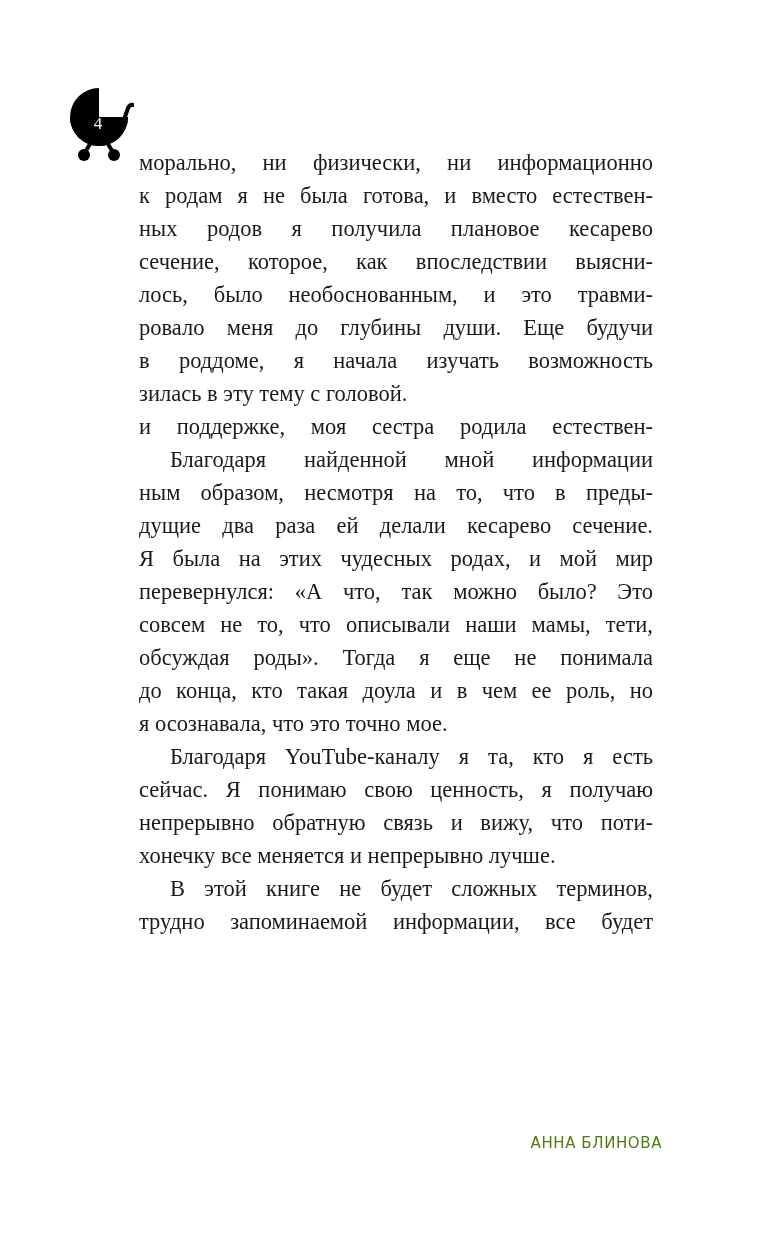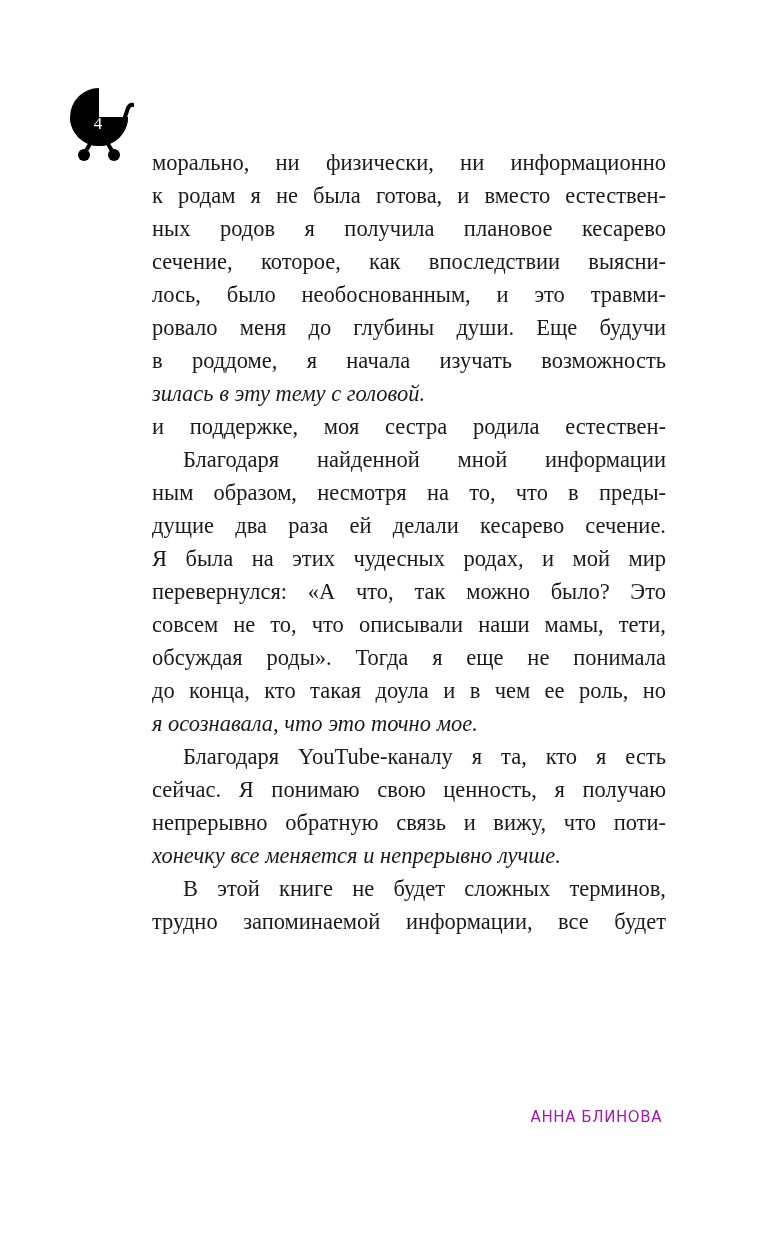--- a/index.html
+++ b/index.html
@@ -28,52 +28,51 @@
     top: 114px;
     width: 20px;
     text-align: center;
     color: #ffffff;
     font-family: "Liberation Serif", serif;
     font-size: 17px;
     line-height: 20px;
   }
   .body-text {
     position: absolute;
-    left: 152px;
+    left: 139px;
     top: 146px;
     width: 514px;
     font-family: "Liberation Serif", "DejaVu Serif", serif;
     font-size: 22.5px;
     line-height: 33px;
     color: #1a1a1a;
   }
   .line {
     display: block;
     white-space: nowrap;
     text-align: justify;
     text-align-last: justify;
     height: 33px;
   }
   .line.last {
     text-align-last: left;
-    font-style: italic;
   }
   .line.indent {
     padding-left: 31px;
   }
   .running-footer {
     position: absolute;
     left: 420px;
-    top: 1108px;
+    top: 1134px;
     width: 242px;
     text-align: right;
     font-family: "DejaVu Sans", sans-serif;
     font-size: 15px;
     letter-spacing: 0.6px;
-    color: #a21caf;
+    color: #4d7c0f;
   }
 </style>
 </head>
 <body>
 
 <div class="page-icon">
   <svg width="66" height="76" viewBox="0 0 66 76">
 
     <path d="M31 2 A29 29 0 1 0 60 31 L31 31 Z" fill="#000"></path>
 

